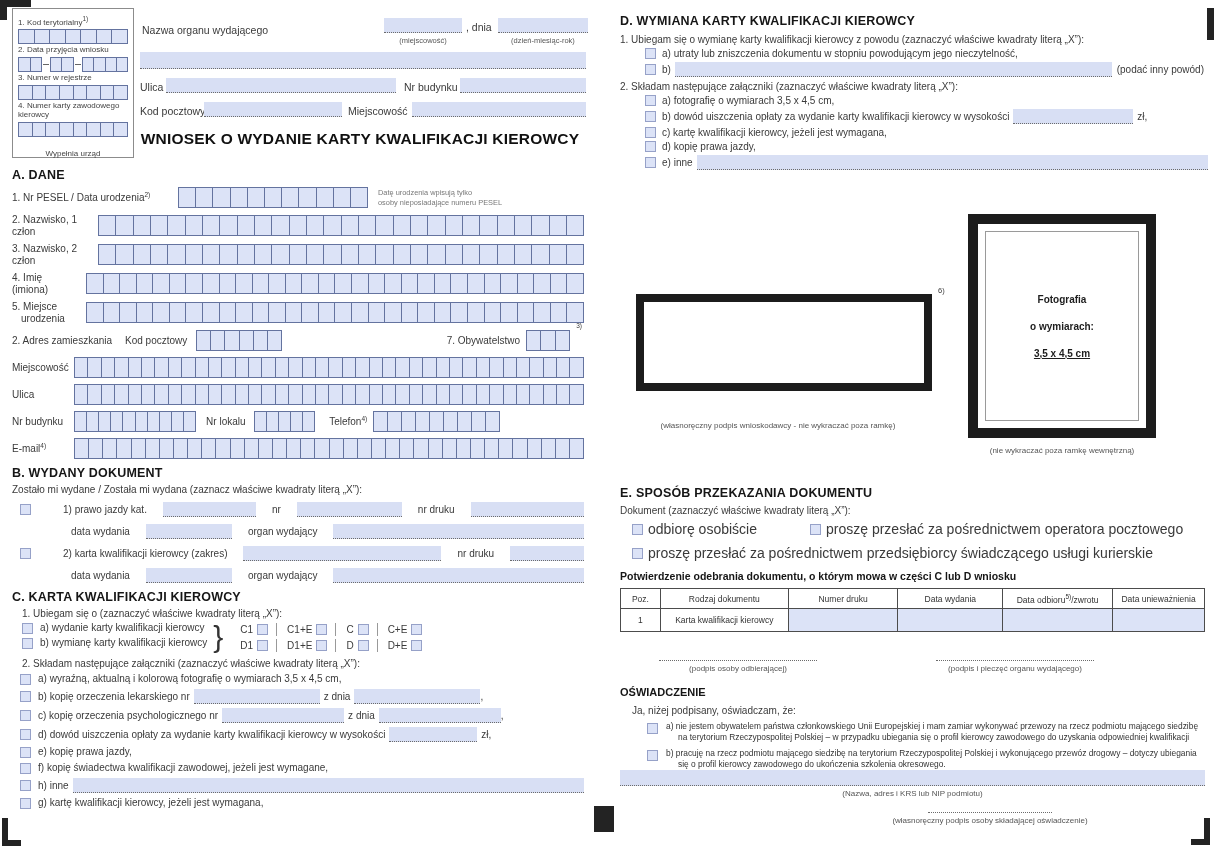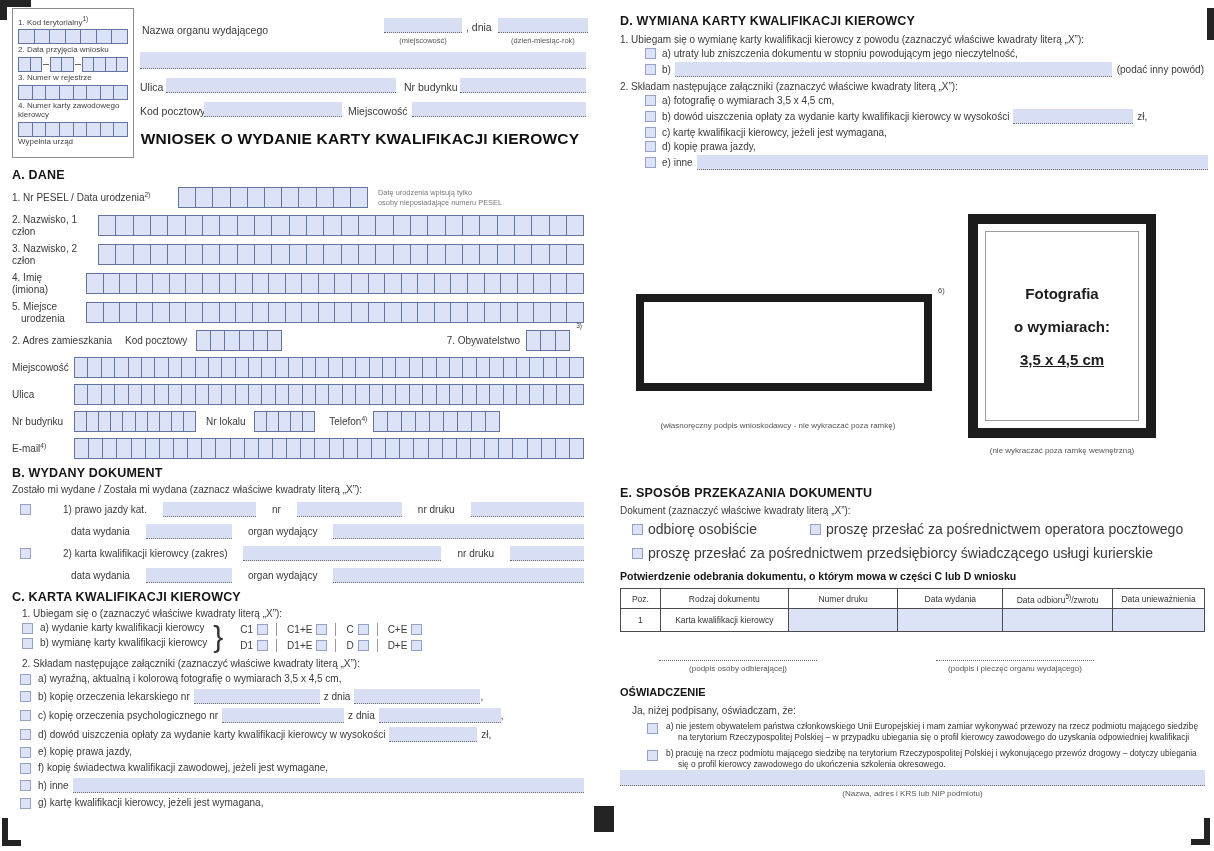--- a/index.html
+++ b/index.html
@@ -22,21 +22,21 @@
   .cap { font-size:8px; color:#555; }
   .lbl { color:#3a3a3a; }
 
   
   #left { position:absolute; left:12px; top:8px; width:572px; }
   .top-flex { display:flex; }
   .office-box { width:122px; height:150px; border:1px solid #8c8c8c; padding:4px 5px 2px 5px; font-size:8px; color:#444; flex:none; }
   .ob-label { margin:2px 0 2px 0; line-height:1.1; }
   .date-group { display:flex; align-items:center; }
   .dash { width:6px; height:1px; background:#666; margin:0 1px; flex:none; }
-  .ob-footer { margin-top:0; font-size:8px; }
+  .ob-footer { text-align:center; margin-top:12px; font-size:8px; }
   .hf { flex:1; position:relative; height:152px; font-size:10.5px; }
   .hf .abs { position:absolute; }
   .hf .cap { position:absolute; text-align:center; font-size:7.5px; }
   .title { position:absolute; left:0; top:122px; width:452px; text-align:center;
            font-size:15.5px; font-weight:bold; color:#101010; letter-spacing:0.2px; }
 
   .arow { display:flex; align-items:center; margin-bottom:6px; width:100%; }
   .alabel { flex:none; font-size:10px; padding-right:6px; line-height:1.15; }
   .rel { position:relative; }
   .supfloat { position:absolute; right:-12px; top:-8px; font-size:6.5px; }
@@ -58,21 +58,21 @@
   
   #right { position:absolute; left:620px; top:0; width:588px; height:851px; }
   .rblock { position:absolute; left:0; width:588px; }
   .drow { display:flex; align-items:center; margin:3px 0 3px 25px; font-size:10px; }
   .drow .cb { margin-right:6px; }
   .drow span.t { margin-right:4px; flex:none; }
 
   .sig-frame { position:absolute; left:16px; top:294px; width:296px; height:97px; border:8px solid var(--frame); background:#fff; }
   .photo-frame { position:absolute; left:348px; top:214px; width:188px; height:224px; border:10px solid var(--frame); background:#fff; padding:7px; }
   .photo-inner { width:100%; height:100%; border:1px solid #9a9a9a; display:flex; flex-direction:column; align-items:center; justify-content:center; gap:16px; }
-  .photo-inner div { font-weight:bold; font-size:15px; color:#1d1d1d; }
+  .photo-inner div { font-weight:bold; font-size:10px; color:#1d1d1d; }
   .photo-dim { text-decoration:underline; }
 
   .eopts { display:flex; align-items:center; margin:5px 0 0 12px; font-size:14px; }
   .eopts .cb { margin-right:5px; }
   .confirm { font-weight:bold; font-size:10.5px; color:#161616; margin-top:9px; }
 
   table.doc { border-collapse:collapse; width:585px; font-size:8.5px; color:#333; }
   table.doc th { border:1px solid #4c4c4c; font-weight:normal; height:20px; text-align:center; padding:0 2px; }
   table.doc td { border:1px solid #4c4c4c; height:23px; text-align:center; }
   td.blue { background:var(--cell-fill); }
@@ -769,14 +769,18 @@
       </div>
       <div class="oswitem">
         <span class="cb"></span>
         <span>b) pracuję na rzecz podmiotu mającego siedzibę na terytorium Rzeczypospolitej Polskiej i wykonującego przewóz drogowy – dotyczy ubiegania się o profil kierowcy zawodowego do ukończenia szkolenia okresowego.</span>
       </div>
     </div>
 
     <span class="field" style="position:absolute;left:0;top:770px;width:585px;height:16px"></span>
     <div class="cap" style="position:absolute;left:0;top:789px;width:585px;text-align:center">(Nazwa, adres i KRS lub NIP podmiotu)</div>
 
+    <div class="sigbox" style="left:200px;top:812px;width:340px">
+      <div class="sigline" style="width:124px"></div>
+      <div class="cap">(własnoręczny podpis osoby składającej oświadczenie)</div>
+    </div>
   </div>
 </div>
 
 </body></html>

